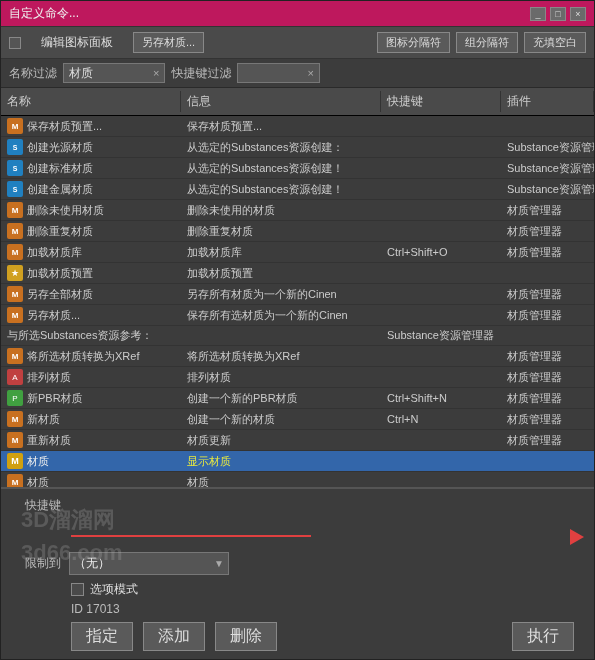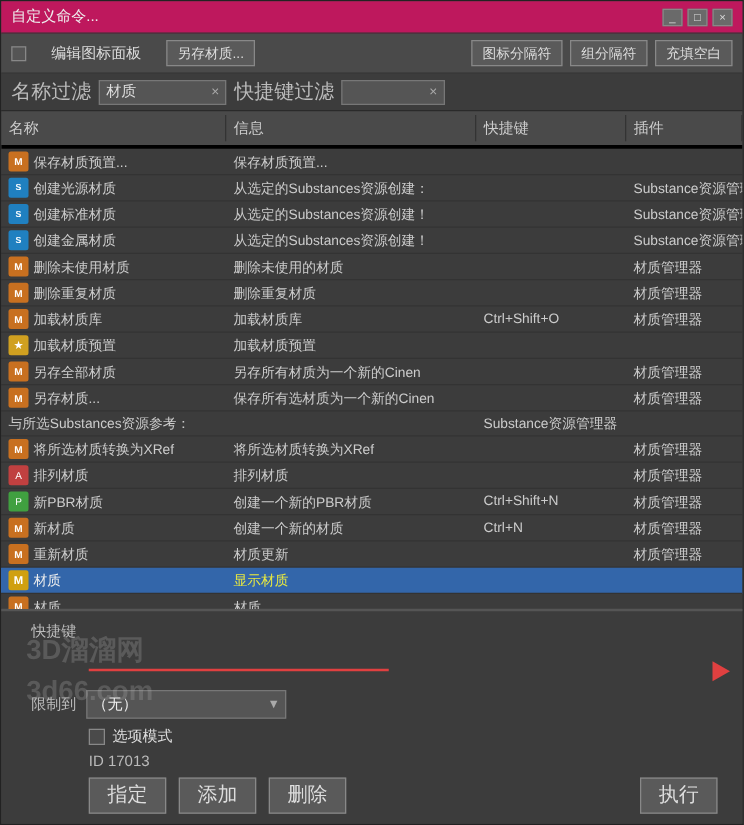--- a/index.html
+++ b/index.html
@@ -99,34 +99,34 @@
       font-size: 12px;
       width: 80px;
     }
     .filter-x {
       color: #aaa;
       cursor: pointer;
       font-size: 11px;
     }
     .filter-label {
       color: #bbb;
-      font-size: 16px;
+      font-size: 12px;
     }
     .table-container {
       flex: 1;
       overflow: hidden;
       display: flex;
       flex-direction: column;
       background: #3c3c3c;
     }
     .table-header {
       display: grid;
       grid-template-columns: 180px 200px 120px auto;
       background: #4a4a4a;
-      border-bottom: 3px solid #000000;
+      border-bottom: 1px solid #000000;
       padding: 3px 0;
     }
     .th {
       padding: 2px 6px;
       font-size: 12px;
       color: #ccc;
       border-right: 1px solid #333;
     }
     .table-body {
       flex: 1;

